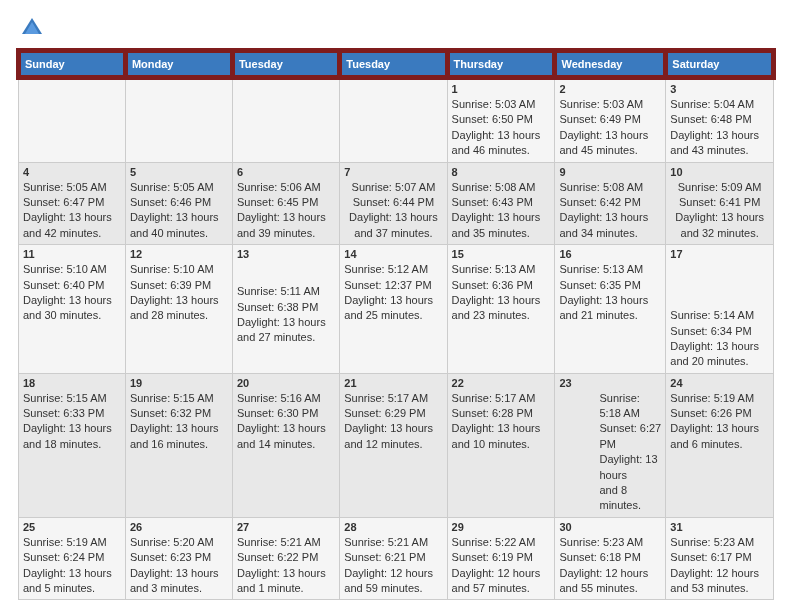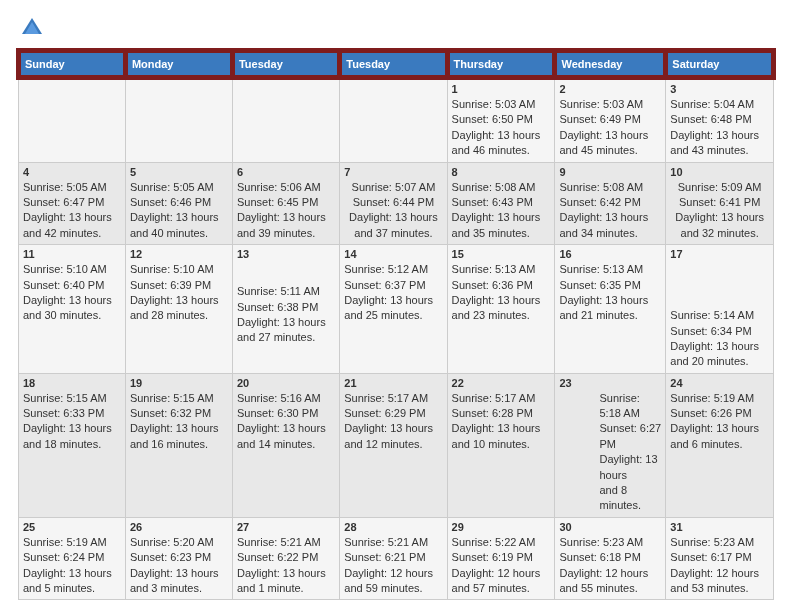--- a/index.html
+++ b/index.html
@@ -232,21 +232,21 @@
           <td>
             <span class="day-num">13</span>
             <div class="day-info" style="white-space: pre-line; margin-top: 24px;">Sunrise: 5:11 AM
 Sunset: 6:38 PM
 Daylight: 13 hours
 and 27 minutes.</div>
           </td>
           <td>
             <span class="day-num">14</span>
             <div class="day-info" style="white-space: pre-line;">Sunrise: 5:12 AM
-Sunset: 6:37 PM
+Sunset: 12:37 PM
 Daylight: 13 hours
 and 25 minutes.</div>
           </td>
           <td>
             <span class="day-num">15</span>
             <div class="day-info" style="white-space: pre-line;">Sunrise: 5:13 AM
 Sunset: 6:36 PM
 Daylight: 13 hours
 and 23 minutes.</div>
           </td>

